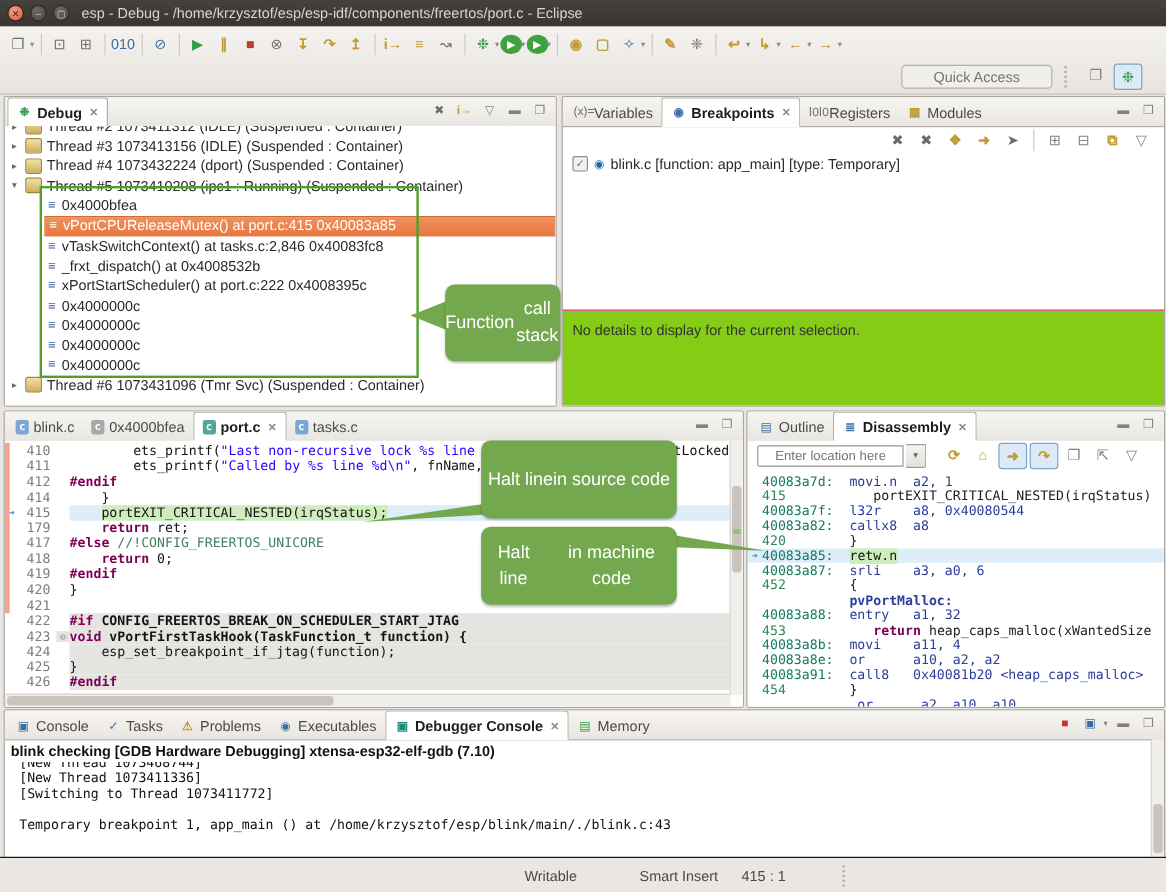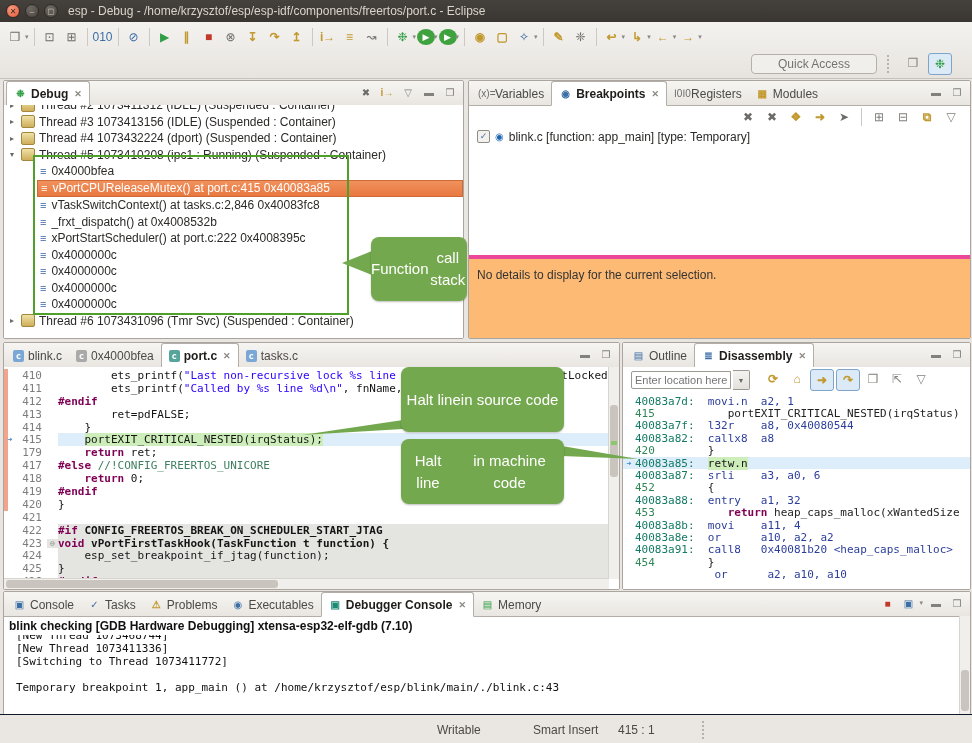--- a/index.html
+++ b/index.html
@@ -56,21 +56,21 @@
   .frame-ico{color:#3465a4;font-weight:bold;font-size:11px;margin-right:5px}
   .tree-row.frame.selected{background:linear-gradient(#f0915d,#e97840);color:#fff;border-top:1px solid #d2temp}
   .tree-row.frame.selected{border:1px solid #cf6a35;height:15.5px}
   .tree-row.frame.selected .frame-ico{color:#fff}
   
   .bp-toolbar{height:22px;display:flex;align-items:center;justify-content:flex-end;gap:2px;padding-right:8px;background:#fff}
   .bp-row{height:17px;display:flex;align-items:center;gap:5px;padding-left:8px;font-size:12px;color:#2b2a28}
   .bp-check{width:11px;height:11px;border:1px solid #8f8d88;border-radius:2px;background:#f2f1ee;
     font-size:9px;color:#4a6fa5;display:flex;align-items:center;justify-content:center;line-height:1}
   .bp-ico{color:#1d66b0;font-size:10px}
-  .bp-details{position:absolute;left:0;right:0;bottom:0;height:70px;background:#fdba74;border-top:4px solid #ec4899;
+  .bp-details{position:absolute;left:0;right:0;bottom:0;height:70px;background:#84cc16;border-top:1px solid #ec4899;
     font-size:12px;color:#333;padding:9px 0 0 8px}
   
   .ed-body{position:absolute;left:0;top:24px;right:0;bottom:0;background:#fff;overflow:hidden;
     font:11px "DejaVu Sans Mono",monospace}
   .ed-lines{position:absolute;left:0;top:2px;right:10px;bottom:10px;overflow:hidden}
   .ed-row{height:12.9px;display:flex;align-items:center}
   .ed-ic{width:12px;text-align:center;font-size:8px;color:#3a87c8}
   .ed-num{width:26px;text-align:right;padding-right:5px;color:#7d7d7d}
   .ed-fold{width:11px;text-align:center;font-size:8px;color:#8a8884}
   .ed-code{flex:1;white-space:pre;overflow:hidden}
@@ -86,21 +86,21 @@
   .sg-p{color:#141414}.sg-b{color:#141414;font-weight:bold}
   .sg-k,.sg-kw,.sg-pp{color:#7f0055;font-weight:bold}
   .sg-s{color:#2a00ff}.sg-c{color:#3f7f5f}
   .sg-hl{background:#cdeebb;color:#141414}
   .sg-addr{color:#137a63}.sg-ins{color:#2b3d9b}.sg-lno{color:#2f8757}.sg-src{color:#222}
   .sg-lbl{color:#2b3d9b;font-weight:bold}
   
   .da-toolbar{position:absolute;left:0;top:24px;right:0;height:26px;background:#fff;display:flex;align-items:center;
     padding-left:8px;gap:2px}
   .da-input{width:92px;height:16px;border:1px solid #9c9995;border-radius:2px 0 0 2px;font-size:11px;color:#777;
-    padding:0 3px;background:#fff;outline:none}
+    padding:0 14px;background:#fff;outline:none}
   .da-dd{width:16px;height:18px;border:1px solid #9c9995;border-left:none;border-radius:0 2px 2px 0;
     background:linear-gradient(#f5f3f0,#e4e1dc);font-size:7px;color:#6b6a67;display:flex;align-items:center;justify-content:center}
   .da-body{position:absolute;left:0;top:52px;right:0;bottom:0;overflow:hidden;background:#fff;
     font:11px "DejaVu Sans Mono",monospace}
   .da-row{height:12.4px;display:flex;align-items:center;white-space:pre}
   .da-gut{width:12px;text-align:center;font-size:8px;color:#3a87c8;flex:none}
   .da-row.halt{background:#ddeefa}
   
   .con-header{height:15px;font-size:12px;font-weight:bold;color:#111;padding:2px 0 0 5px;background:#fff}
   .con-body{position:absolute;left:0;top:43px;right:10px;bottom:0;overflow:hidden;background:#fff;
@@ -349,26 +349,20 @@
           <span class="ed-ic"></span>
           <span class="ed-num">411</span>
           <span class="ed-fold"></span>
           <span class="ed-code"><span class="sg-p">        ets_printf(</span><span class="sg-s">"Called by %s line %d\n"</span><span class="sg-p">, fnName, line);</span></span>
         </div>
         <div class="ed-row">
           <span class="ed-ic"></span>
           <span class="ed-num">412</span>
           <span class="ed-fold"></span>
           <span class="ed-code"><span class="sg-pp">#endif</span></span>
-        </div>
-        <div class="ed-row">
-          <span class="ed-ic"></span>
-          <span class="ed-num">413</span>
-          <span class="ed-fold"></span>
-          <span class="ed-code"><span class="sg-p">        ret=pdFALSE;</span></span>
         </div>
         <div class="ed-row">
           <span class="ed-ic"></span>
           <span class="ed-num">414</span>
           <span class="ed-fold"></span>
           <span class="ed-code"><span class="sg-p">    }</span></span>
         </div>
         <div class="ed-row halt">
           <span class="ed-ic">➜</span>
           <span class="ed-num">415</span>
@@ -484,20 +478,21 @@
   </div>
   <div class="da-body" id="da-body">
       <div class="da-row"><span class="da-gut"></span><span class="sg-addr">40083a7d:</span><span class="sg-ins">  movi.n  a2, 1</span></div>
       <div class="da-row"><span class="da-gut"></span><span class="sg-lno">415</span><span class="sg-src">           portEXIT_CRITICAL_NESTED(irqStatus)</span></div>
       <div class="da-row"><span class="da-gut"></span><span class="sg-addr">40083a7f:</span><span class="sg-ins">  l32r    a8, 0x40080544</span></div>
       <div class="da-row"><span class="da-gut"></span><span class="sg-addr">40083a82:</span><span class="sg-ins">  callx8  a8</span></div>
       <div class="da-row"><span class="da-gut"></span><span class="sg-lno">420</span><span class="sg-src">        }</span></div>
       <div class="da-row halt"><span class="da-gut">➜</span><span class="sg-addr">40083a85:</span><span class="sg-ins">  </span><span class="sg-hl">retw.n</span></div>
       <div class="da-row"><span class="da-gut"></span><span class="sg-addr">40083a87:</span><span class="sg-ins">  srli    a3, a0, 6</span></div>
       <div class="da-row"><span class="da-gut"></span><span class="sg-lno">452</span><span class="sg-src">        {</span></div>
+      <div class="da-row"><span class="da-gut"></span><span class="sg-lbl">           pvPortMalloc:</span></div>
       <div class="da-row"><span class="da-gut"></span><span class="sg-addr">40083a88:</span><span class="sg-ins">  entry   a1, 32</span></div>
       <div class="da-row"><span class="da-gut"></span><span class="sg-lno">453</span><span class="sg-src">           </span><span class="sg-kw">return</span><span class="sg-src"> heap_caps_malloc(xWantedSize</span></div>
       <div class="da-row"><span class="da-gut"></span><span class="sg-addr">40083a8b:</span><span class="sg-ins">  movi    a11, 4</span></div>
       <div class="da-row"><span class="da-gut"></span><span class="sg-addr">40083a8e:</span><span class="sg-ins">  or      a10, a2, a2</span></div>
       <div class="da-row"><span class="da-gut"></span><span class="sg-addr">40083a91:</span><span class="sg-ins">  call8   0x40081b20 &lt;heap_caps_malloc&gt;</span></div>
       <div class="da-row"><span class="da-gut"></span><span class="sg-lno">454</span><span class="sg-src">        }</span></div>
       <div class="da-row"><span class="da-gut"></span><span class="sg-ins">            or      a2, a10, a10</span></div>
     </div>
 </div>
 

